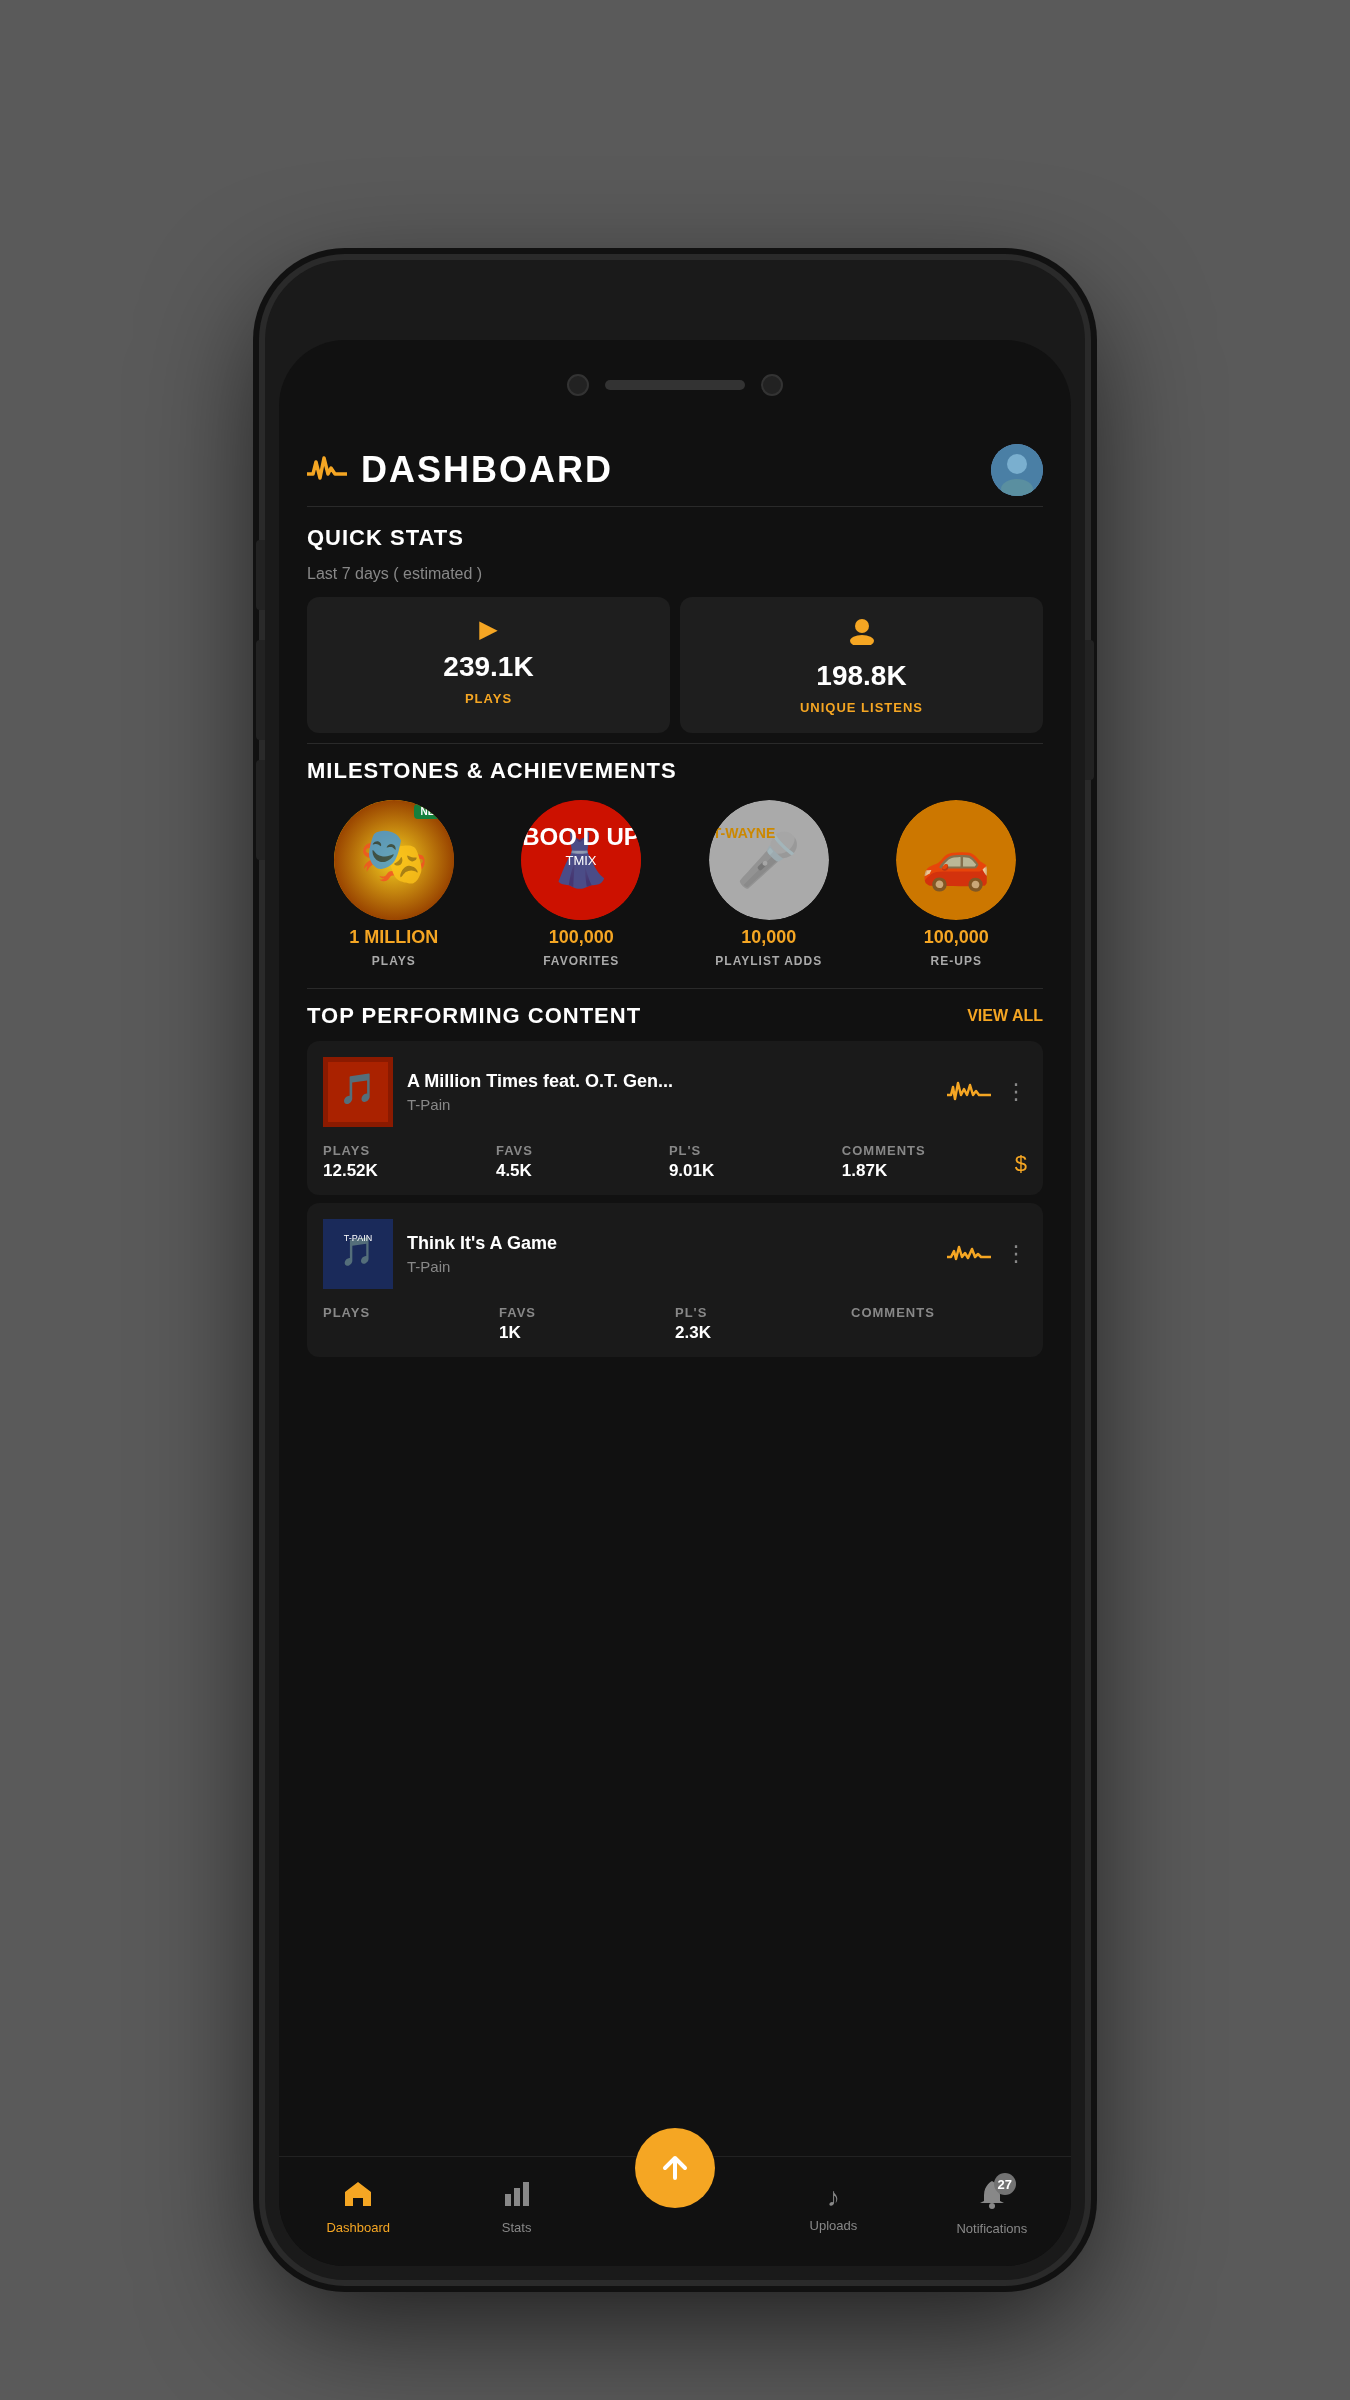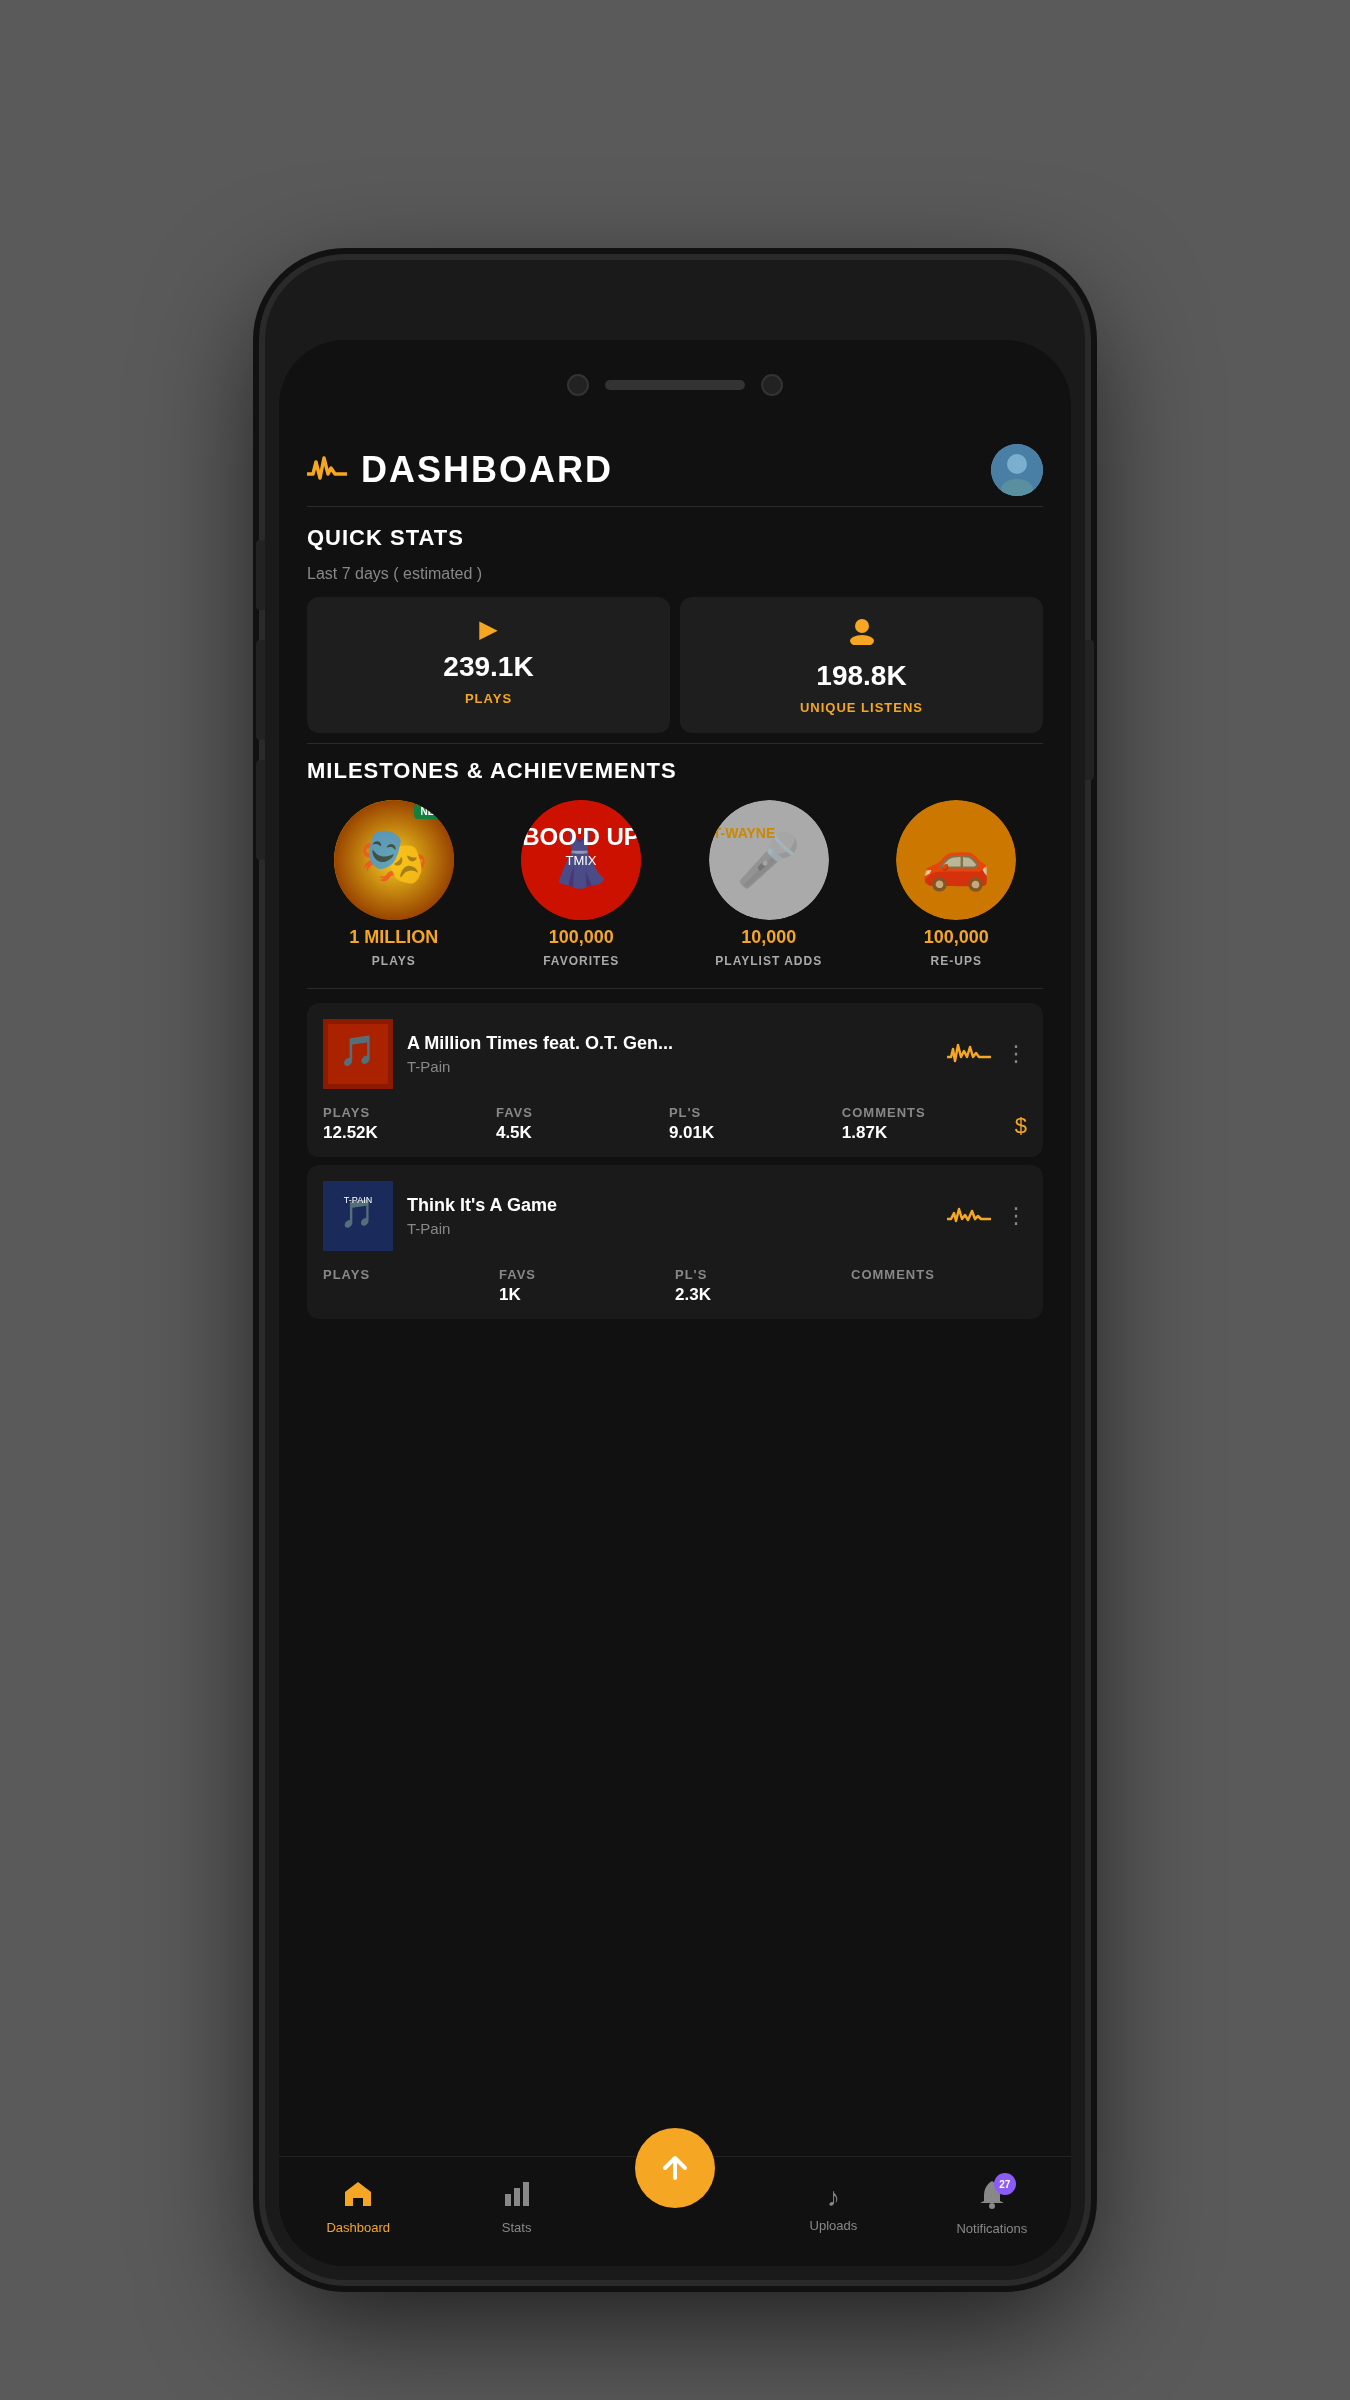--- a/index.html
+++ b/index.html
@@ -401,23 +401,23 @@
     .nav-label.active {
       color: #f5a623;
     }
     .nav-badge {
       position: relative;
     }
     .badge-count {
       position: absolute;
       top: -6px;
       right: -10px;
-      background: #8b5cf6;
-      color: white;
-      font-size: 10px;
+      background: #737373;
+      color: white;
+      font-size: 13px;
       font-weight: 700;
       width: 22px;
       height: 22px;
       border-radius: 50%;
       display: flex;
       align-items: center;
       justify-content: center;
     }
 
     
@@ -588,20 +588,24 @@
               </div>
               <div class="milestone-value">100,000</div>
               <div class="milestone-label">RE-UPS</div>
             </div>
           </div>
         </div>
 
         <div class="divider" style="margin-top:10px;"></div>
 
         <div class="top-section">
+          <div class="top-header">
+            <span class="top-title">TOP PERFORMING CONTENT</span>
+            <span class="view-all">VIEW ALL</span>
+          </div>
 
           <div class="track-card">
             <div class="track-top-row">
               <div class="track-thumb thumb-art-1">
                 <svg width="70" height="70" viewBox="0 0 70 70">
                   <rect width="70" height="70" fill="#8b1a00"></rect>
                   <rect x="5" y="5" width="60" height="60" fill="#aa2200"></rect>
                   <text x="35" y="42" text-anchor="middle" font-size="30" fill="#ffaa00">🎵</text>
                 </svg>
               </div>

